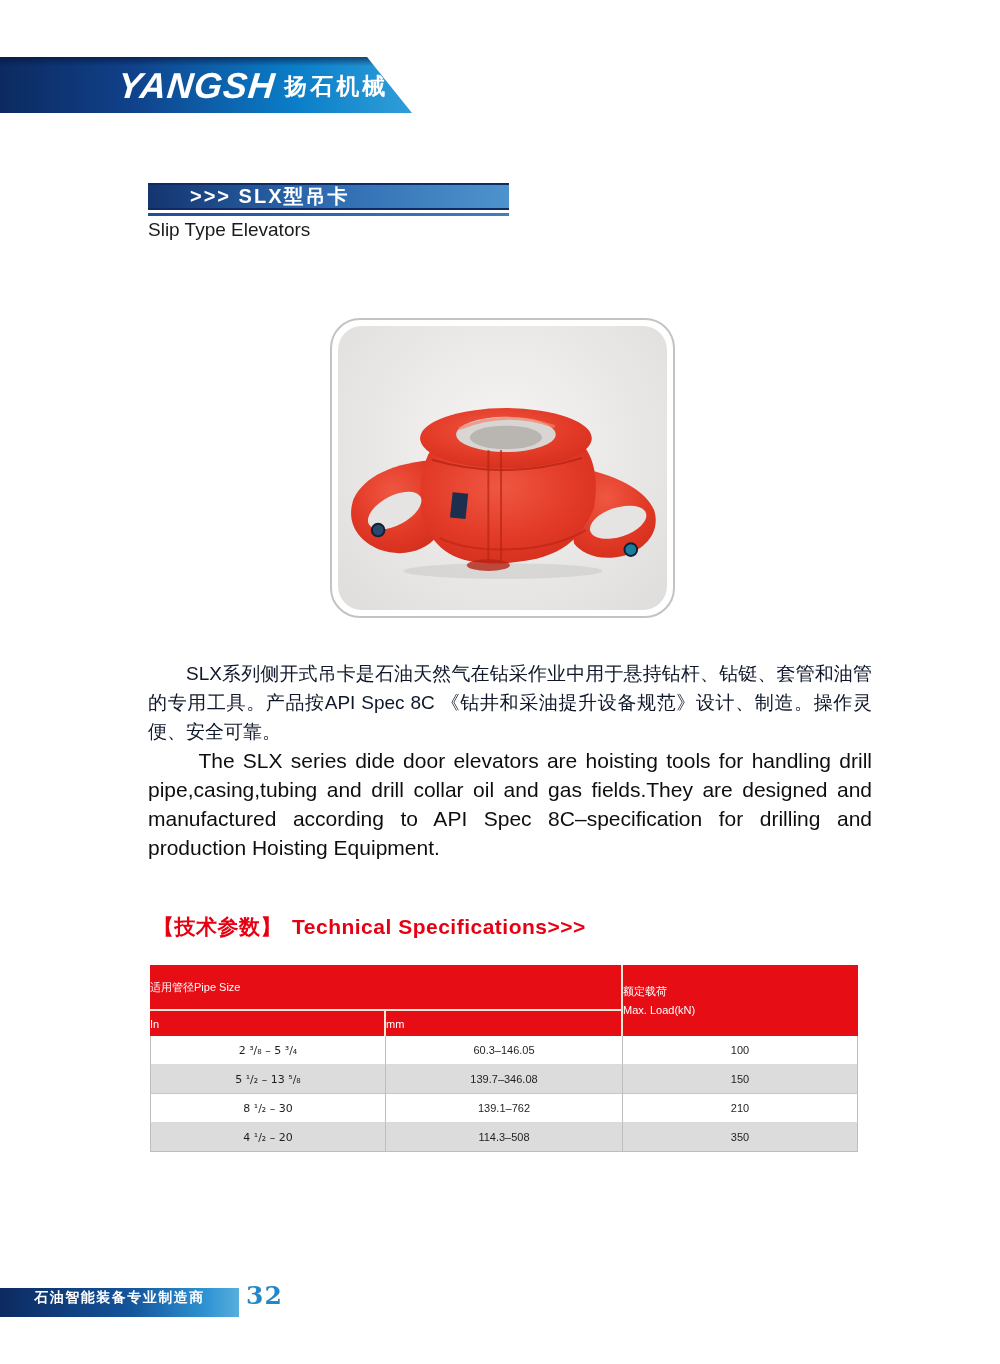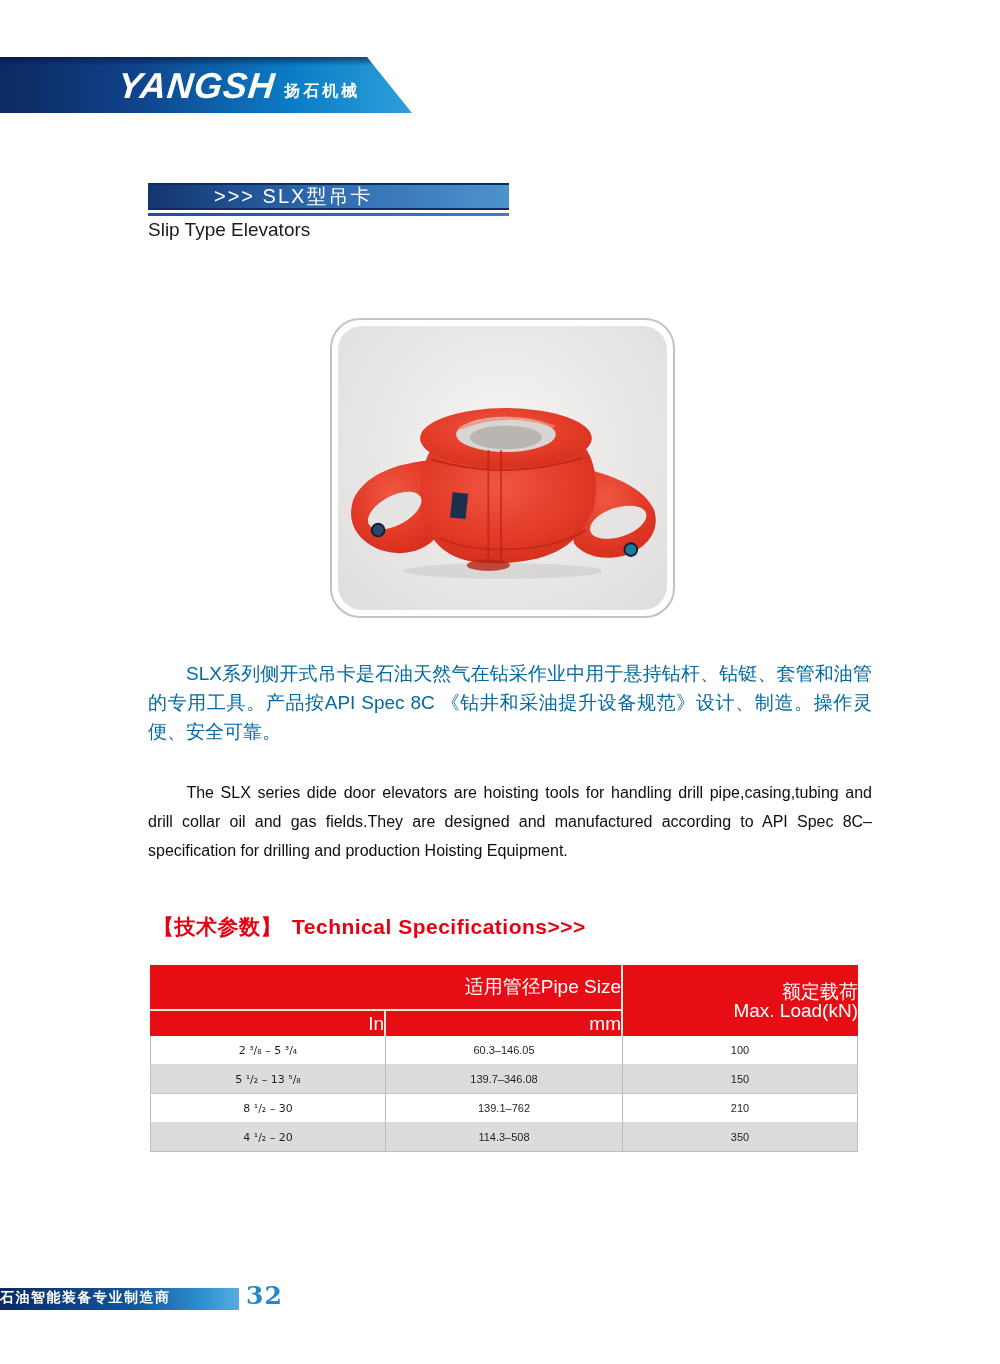--- a/index.html
+++ b/index.html
@@ -18,29 +18,29 @@
   }
   .banner::before {
     content:""; position:absolute; left:0; top:0; width:100%; height:9px;
     background:linear-gradient(180deg, rgba(5,18,55,.6), rgba(5,18,55,0));
   }
   .logo { position:absolute; left:118px; top:11px; display:flex; align-items:flex-end; color:#fff; }
   .logo-en {
     font-size:36px; font-weight:bold; font-style:italic; line-height:1;
     transform:skewX(-6deg); letter-spacing:1px;
   }
-  .logo-cn { font-size:16px; font-weight:bold; margin-left:9px; margin-bottom:2px; letter-spacing:3px; }
+  .logo-cn { font-size:23px; font-weight:bold; margin-left:9px; margin-bottom:2px; letter-spacing:3px; }
 
   
   .title-bar {
     position:absolute; left:148px; top:183px; width:361px; height:27px;
     background:linear-gradient(90deg,#14356f 0%,#2c68ae 45%,#4e93cd 100%);
     border-top:2px solid #0e2c63; border-bottom:2px solid #0e2c63;
-    display:flex; align-items:center; padding-left:66px;
-    color:#fff; font-size:20px; font-weight:normal; letter-spacing:2px;
+    display:flex; align-items:center; padding-left:42px;
+    color:#fff; font-size:20px; font-weight:bold; letter-spacing:2px;
   }
   .title-underline {
     position:absolute; left:148px; top:213px; width:361px; height:3px;
     background:linear-gradient(90deg,#1d4f96,#3f7fc0);
   }
   .subtitle { position:absolute; left:148px; top:219px; font-size:19px; color:#1b1b1b; }
 
   
   .figure {
     position:absolute; left:330px; top:318px; width:345px; height:300px;
@@ -49,58 +49,58 @@
   .figure-inner {
     width:100%; height:100%; border-radius:24px;
     background:radial-gradient(ellipse at 50% 42%, #f6f5f4 0%, #eaе9e8 50%, #dedddc 100%);
     background:radial-gradient(ellipse at 50% 42%, #f6f5f4 0%, #eae9e8 50%, #dedddc 100%);
     display:flex; align-items:flex-end; justify-content:center;
   }
   .figure-inner svg { margin-bottom:22px; }
 
   
   .desc { position:absolute; left:148px; top:659px; width:724px; text-align:justify; }
-  .desc-cn { font-size:19px; line-height:29px; text-indent:2em; color:#0369a1; }
-  .desc-en { font-size:16px; line-height:29px; text-indent:2.4em; color:#0e0e0e;margin-top:32px; }
+  .desc-cn { font-size:19px; line-height:29px; text-indent:2em; color:#0f172a; }
+  .desc-en { font-size:21px; line-height:29px; text-indent:2.4em; color:#0e0e0e; }
 
   
   .spec-heading {
     position:absolute; left:153px; top:913px;
     font-size:21px; font-weight:bold; color:#e60012; letter-spacing:.5px;
   }
   .spec-heading .en { margin-left:10px; }
 
   
   table.spec {
     position:absolute; left:150px; top:965px; width:708px;
     border-collapse:separate; border-spacing:0; table-layout:fixed;
   }
   table.spec th {
-    background:#e60d15; color:#fff; font-weight:normal; font-size:19px;
-    text-align:right; vertical-align:middle;
+    background:#e60d15; color:#fff; font-weight:normal; font-size:11px;
+    text-align:left; vertical-align:middle;
   }
   .th-group { height:43px; border-bottom:2px solid #f3e9d8; border-right:2px solid #f3e9d8; }
   .th-load  { height:71px; line-height:19px; }
   .th-in    { height:23px; border-right:2px solid #f3e9d8; }
   .th-mm    { border-right:2px solid #f3e9d8; }
   table.spec td {
     height:29px; text-align:center; vertical-align:middle;
     font-size:11px; color:#1f1f1f; background:#fff;
     border-right:1px solid #bdbdbd; border-bottom:1px solid #dadada;
   }
   table.spec td:first-child { border-left:1px solid #bdbdbd; font-family:"DejaVu Sans","Liberation Sans",sans-serif; }
   table.spec tr.gray td { background:#dcdcdc; border-bottom:1px solid #c6c6c6; }
   table.spec tr:last-child td { border-bottom:1px solid #bdbdbd; }
 
   
   .footer-bar {
-    position:absolute; left:0; top:1288px; width:239px; height:22px;
+    position:absolute; left:0; top:1288px; width:239px; height:29px;
     background:linear-gradient(90deg,#0c2a60 0%,#14559c 55%,#2e93d2 86%,#58aedd 100%);
     color:#fff; font-size:14px; line-height:19px; font-weight:bold;
-    text-align:left; letter-spacing:1.5px;
+    text-align:center; letter-spacing:1.5px;
   }
   .page-num {
     position:absolute; left:246px; top:1281px;
     font-family:"DejaVu Serif", serif; font-weight:bold;
     font-size:25px; color:#2387c8; letter-spacing:1px;
   }
 </style>
 </head>
 <body>
 

